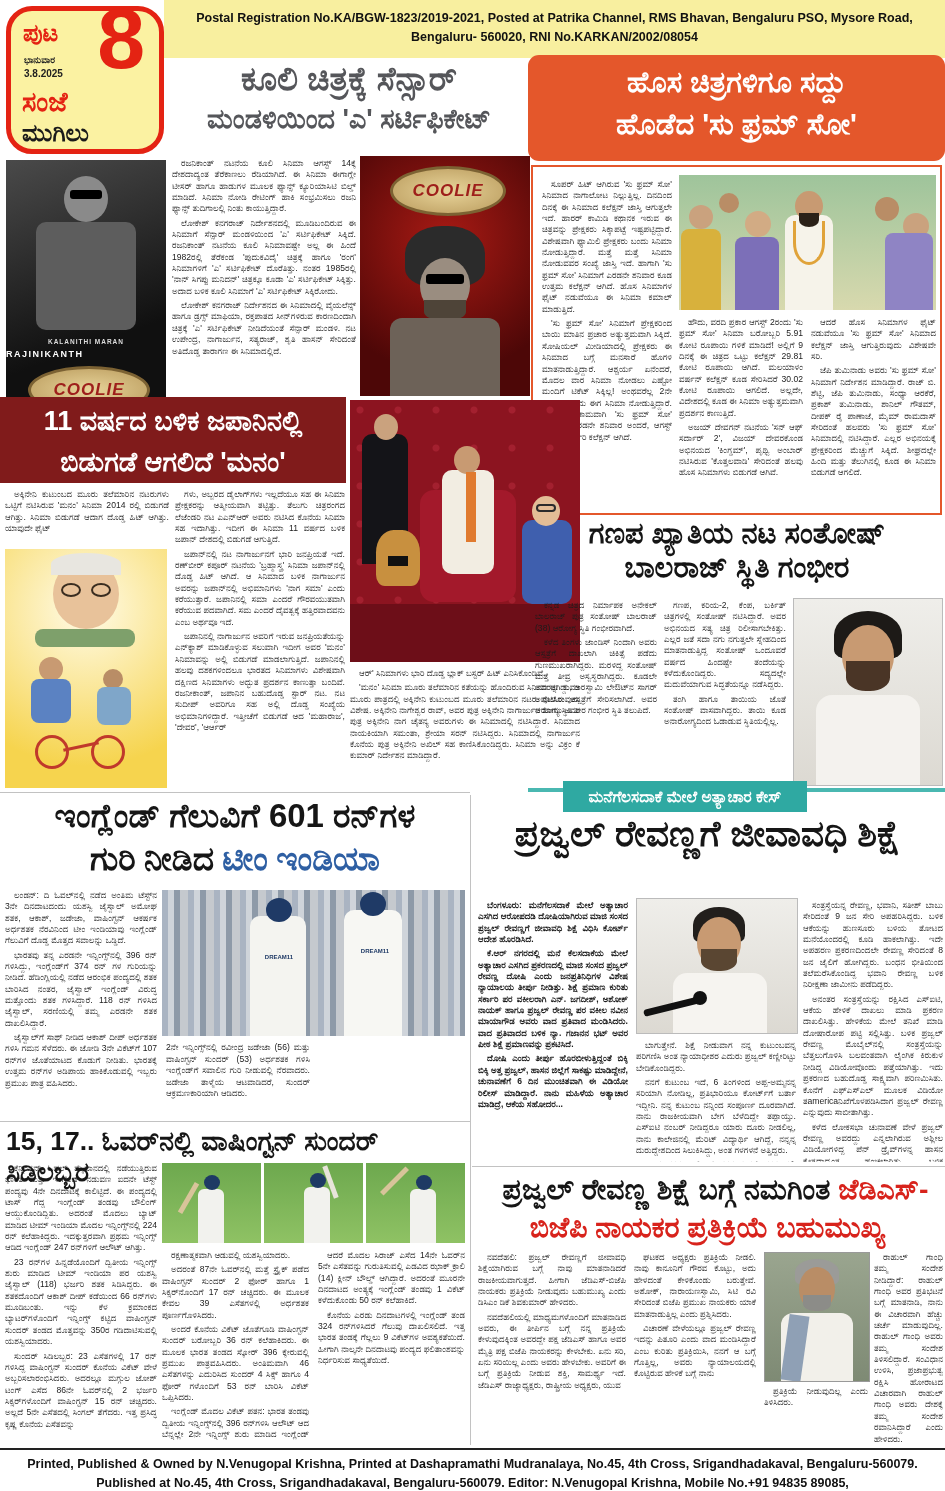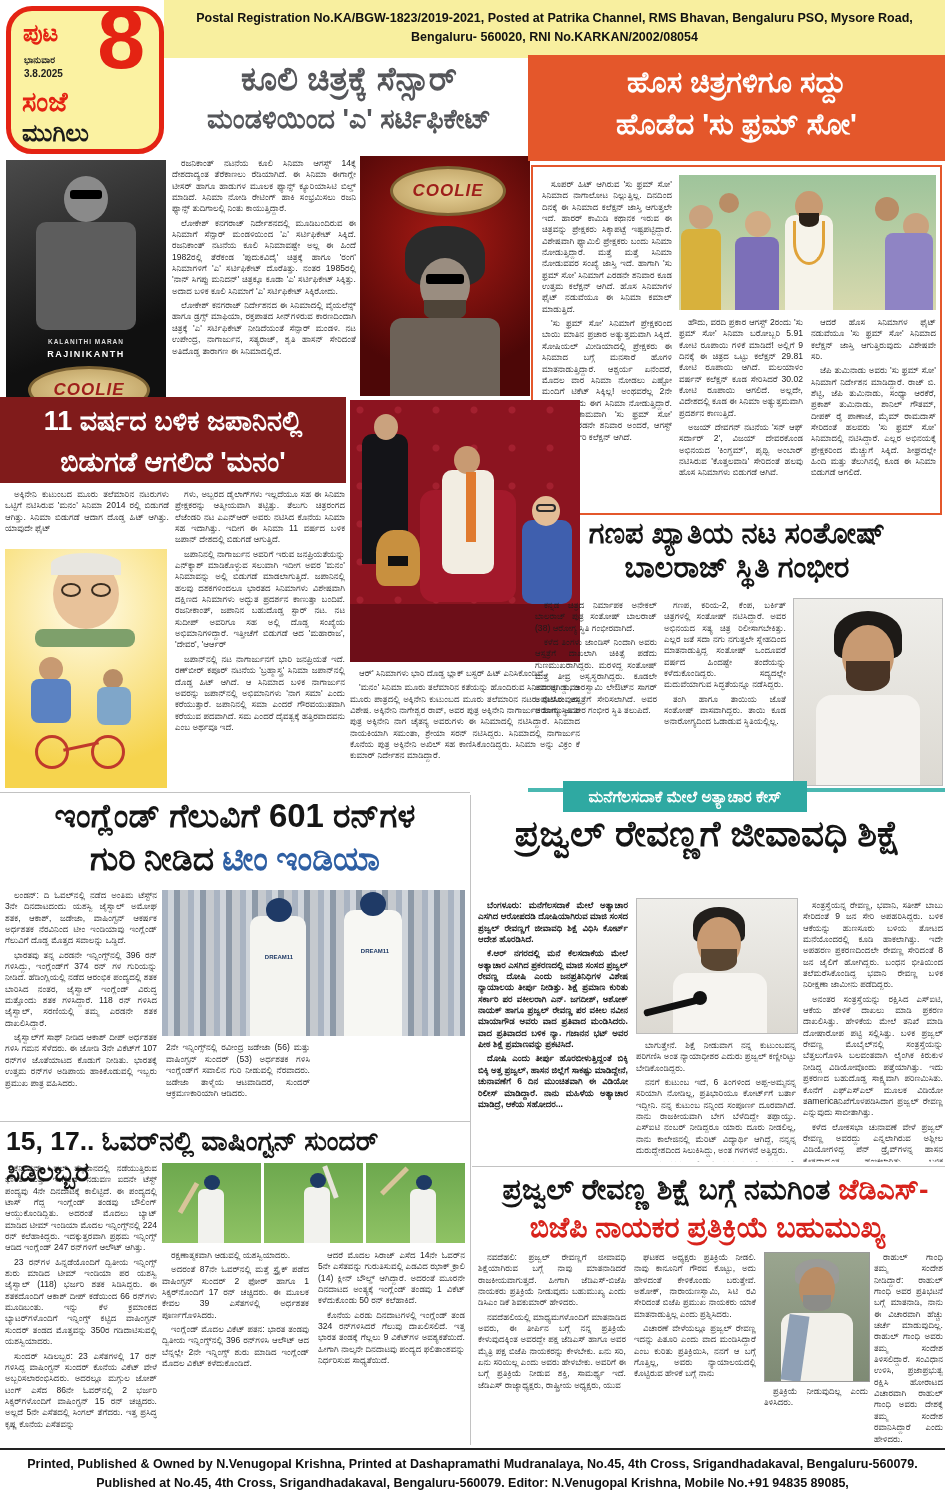--- a/index.html
+++ b/index.html
@@ -15,21 +15,21 @@
   .badge .day{position:absolute;left:13px;top:44px;font-size:9px;font-weight:bold;color:#222;}
   .badge .date{position:absolute;left:13px;top:57px;font-size:10px;font-weight:bold;color:#222;}
   .badge .num{position:absolute;right:14px;top:-16px;color:#E42313;font-weight:bold;font-size:86px;line-height:1;}
   .badge .sanje{position:absolute;left:11px;top:76px;color:#E42313;font-weight:bold;font-size:27px;}
   .badge .mugilu{position:absolute;left:11px;top:108px;color:#1a1a1a;font-weight:bold;font-size:24px;}
   
   .hl{font-weight:bold;text-align:center;line-height:1.18;}
   .hl-coolie1{left:170px;top:60px;width:358px;font-size:33px;color:#55565A;}
   .hl-coolie2{left:170px;top:104px;width:358px;font-size:27px;color:#55565A;font-weight:bold;text-align:center;}
   .orangebox{left:528px;top:55px;width:417px;height:106px;background:#E4572B;color:#fff;
-             text-align:center;font-weight:bold;font-size:29px;line-height:1.45;padding-top:6px;box-sizing:border-box;}
+             text-align:center;font-weight:bold;font-size:29px;line-height:1.45;padding-top:6px;box-sizing:border-box;border-radius:11px;}
   .maroonbox{left:0;top:397px;width:346px;height:86px;background:#801B1B;color:#fff;text-align:center;
              font-weight:bold;font-size:27px;line-height:1.5;padding-top:4px;box-sizing:border-box;}
   .hl-santosh{left:532px;top:516px;width:410px;font-size:29px;color:#151515;}
   .hl-cricket1a{left:2px;top:797px;width:466px;font-size:33px;color:#161616;}
   .hl-cricket1b{left:2px;top:840px;width:466px;font-size:33px;color:#161616;font-family:Liberation Serif, serif;}
   .hl-cricket1b .blue{color:#2E5FA3;}
   .hl-sundar{left:2px;top:1126px;width:466px;font-size:26.5px;color:#161616;text-align:left;padding-left:4px;box-sizing:border-box;}
   .tealbanner{left:563px;top:781px;width:244px;height:31px;background:#2FA9A2;color:#fff;text-align:center;
               font-weight:bold;font-size:15.5px;line-height:31px;}
   .hl-prajwal{left:470px;top:813px;width:475px;font-size:36px;color:#161616;}
@@ -46,21 +46,21 @@
   .hline{height:1px;background:#c2c2c2;}
   .tealline{left:528px;top:788px;width:417px;height:4px;background:#4ab8b1;}
   .footrule{left:0;top:1448px;width:945px;height:2px;background:#222;}
   .footer{left:0;top:1455px;width:945px;text-align:center;font-weight:bold;font-size:12.5px;line-height:1.5;color:#111;}
   
   .img{overflow:hidden;}
   .poster-bw{background:linear-gradient(160deg,#4a4a4a,#101010 70%);}
   .head{border-radius:50%;position:absolute;}
   .shades{position:absolute;background:#000;border-radius:3px;}
   .poster-bw .credit{position:absolute;width:100%;text-align:center;color:#ddd;font-size:6.5px;letter-spacing:1px;font-weight:bold;}
-  .poster-bw .credit2{position:absolute;width:100%;text-align:center;color:#fff;font-size:9px;letter-spacing:1.5px;font-weight:bold;}
+  .poster-bw .credit2{position:absolute;width:100%;color:#fff;font-size:9px;letter-spacing:1.5px;font-weight:bold;}
   .coolie-oval{position:absolute;border-radius:50%;background:radial-gradient(#e8d49a,#b99a5c);
                border:3px solid #7c6233;display:flex;align-items:center;justify-content:center;
                color:#9e1f1b;font-weight:bold;font-style:italic;letter-spacing:1px;}
   .poster-red{background:radial-gradient(circle at 50% 35%,#a81a14,#4d0707 75%);}
   .illu{background:linear-gradient(#9ec49b,#d8d9ae);position:relative;}
   .poster-manam{background:radial-gradient(circle at 50% 25%,#fffbe8,#f6d44e 80%);}
   .photo-red{background:#8c1420;background-image:radial-gradient(circle at 10px 10px,#a3202f 3px,transparent 4px);background-size:38px 38px;}
   .photo-gray{background:linear-gradient(#efeeea,#dcd9d2);}
   .crowd{background:repeating-linear-gradient(90deg,#aab4c2 0 6px,#cfd4da 6px 12px,#8e9aa8 12px 18px,#c5c9ce 18px 26px);}
   .grass{background:linear-gradient(#6da84e,#8fc264);}
@@ -160,22 +160,22 @@
     <div class="head" style="left:34px;top:108px;width:24px;height:24px;background:#c89a72;"></div>
     <div class="abs" style="left:26px;top:130px;width:40px;height:44px;background:#5b82c2;border-radius:8px;"></div>
     <div class="head" style="left:98px;top:120px;width:20px;height:20px;background:#b98d66;"></div>
     <div class="abs" style="left:92px;top:138px;width:34px;height:38px;background:#7fa6c9;border-radius:8px;"></div>
     <div class="abs" style="left:30px;top:186px;width:34px;height:34px;border:3px solid #c0392b;border-radius:50%;box-sizing:border-box;"></div>
     <div class="abs" style="left:86px;top:186px;width:34px;height:34px;border:3px solid #c0392b;border-radius:50%;box-sizing:border-box;"></div>
     <div class="abs" style="left:58px;top:196px;width:36px;height:3px;background:#c0392b;transform:rotate(-12deg);"></div>
   </div>
   <div class="abs col" style="left:175px;top:489px;width:170px;height:300px;">
       <p>ಗಳು, ಅಬ್ಬರದ ಡೈಲಾಗ್‌ಗಳು ಇಲ್ಲದೆಯೂ ಸಹ ಈ ಸಿನಿಮಾ ಪ್ರೇಕ್ಷಕರನ್ನು ಆತ್ಮೀಯವಾಗಿ ತಟ್ಟಿತ್ತು. ತೆಲುಗು ಚಿತ್ರರಂಗದ ಲೆಜೆಂಡರಿ ನಟ ಎಎನ್ಆರ್ ಅವರು ನಟಿಸಿದ ಕೊನೆಯ ಸಿನಿಮಾ ಸಹ ಇದಾಗಿತ್ತು. ಇದೀಗ ಈ ಸಿನಿಮಾ 11 ವರ್ಷದ ಬಳಿಕ ಜಪಾನ್ ದೇಶದಲ್ಲಿ ಬಿಡುಗಡೆ ಆಗುತ್ತಿದೆ.</p>
+      <p>ಜಪಾನ್‌ನಲ್ಲಿ ನಟ ನಾಗಾರ್ಜುನಗೆ ಭಾರಿ ಜನಪ್ರಿಯತೆ ಇದೆ. ರಣ್‌ಬೀರ್ ಕಪೂರ್ ನಟನೆಯ 'ಬ್ರಹ್ಮಾಸ್ತ್ರ' ಸಿನಿಮಾ ಜಪಾನ್‌ನಲ್ಲಿ ದೊಡ್ಡ ಹಿಟ್ ಆಗಿದೆ. ಆ ಸಿನಿಮಾದ ಬಳಿಕ ನಾಗಾರ್ಜುನ ಅವರನ್ನು ಜಪಾನ್‌ನಲ್ಲಿ ಅಭಿಮಾನಿಗಳು 'ನಾಗ ಸಮಾ' ಎಂದು ಕರೆಯುತ್ತಾರೆ. ಜಪಾನಿನಲ್ಲಿ ಸಮಾ ಎಂದರೆ ಗೌರವಯುತವಾಗಿ ಕರೆಯುವ ಪದವಾಗಿದೆ. ಸಮ ಎಂದರೆ ದೈವತ್ವಕ್ಕೆ ಹತ್ತಿರವಾದವನು ಎಂಬ ಅರ್ಥವೂ ಇದೆ.</p>
       <p>ಜಪಾನಿನಲ್ಲಿ ನಾಗಾರ್ಜುನ ಅವರಿಗೆ ಇರುವ ಜನಪ್ರಿಯತೆಯನ್ನು ಎನ್‌ಕ್ಯಾಶ್ ಮಾಡಿಕೊಳ್ಳುವ ಸಲುವಾಗಿ ಇದೀಗ ಅವರ 'ಮನಂ' ಸಿನಿಮಾವನ್ನು ಅಲ್ಲಿ ಬಿಡುಗಡೆ ಮಾಡಲಾಗುತ್ತಿದೆ. ಜಪಾನಿನಲ್ಲಿ ಹಲವು ದಶಕಗಳಿಂದಲೂ ಭಾರತದ ಸಿನಿಮಾಗಳು ವಿಶೇಷವಾಗಿ ದಕ್ಷಿಣದ ಸಿನಿಮಾಗಳು ಅದ್ಭುತ ಪ್ರದರ್ಶನ ಕಾಣುತ್ತಾ ಬಂದಿವೆ. ರಜನೀಕಾಂತ್, ಜಪಾನಿನ ಬಹುದೊಡ್ಡ ಸ್ಟಾರ್ ನಟ. ನಟ ಸುದೀಪ್ ಅವರಿಗೂ ಸಹ ಅಲ್ಲಿ ದೊಡ್ಡ ಸಂಖ್ಯೆಯ ಅಭಿಮಾನಿಗಳಿದ್ದಾರೆ. ಇತ್ತೀಚೆಗೆ ಬಿಡುಗಡೆ ಆದ 'ಮಹಾರಾಜ', 'ದೇವರ', 'ಆರ್ಆರ್</p>
-      <p>ಜಪಾನ್‌ನಲ್ಲಿ ನಟ ನಾಗಾರ್ಜುನಗೆ ಭಾರಿ ಜನಪ್ರಿಯತೆ ಇದೆ. ರಣ್‌ಬೀರ್ ಕಪೂರ್ ನಟನೆಯ 'ಬ್ರಹ್ಮಾಸ್ತ್ರ' ಸಿನಿಮಾ ಜಪಾನ್‌ನಲ್ಲಿ ದೊಡ್ಡ ಹಿಟ್ ಆಗಿದೆ. ಆ ಸಿನಿಮಾದ ಬಳಿಕ ನಾಗಾರ್ಜುನ ಅವರನ್ನು ಜಪಾನ್‌ನಲ್ಲಿ ಅಭಿಮಾನಿಗಳು 'ನಾಗ ಸಮಾ' ಎಂದು ಕರೆಯುತ್ತಾರೆ. ಜಪಾನಿನಲ್ಲಿ ಸಮಾ ಎಂದರೆ ಗೌರವಯುತವಾಗಿ ಕರೆಯುವ ಪದವಾಗಿದೆ. ಸಮ ಎಂದರೆ ದೈವತ್ವಕ್ಕೆ ಹತ್ತಿರವಾದವನು ಎಂಬ ಅರ್ಥವೂ ಇದೆ.</p>
     </div>
 
   <div class="abs img photo-red" style="left:350px;top:400px;width:230px;height:262px;">
     <div class="abs" style="left:12px;top:34px;width:46px;height:130px;background:#141418;border-radius:10px 10px 0 0;"></div>
     <div class="head" style="left:24px;top:14px;width:24px;height:26px;background:#caa27e;"></div>
     <div class="abs" style="left:70px;top:90px;width:96px;height:112px;background:#a3192b;border-radius:14px;"></div>
     <div class="abs" style="left:92px;top:70px;width:52px;height:104px;background:#f2ede2;border-radius:10px;"></div>
     <div class="head" style="left:104px;top:46px;width:26px;height:28px;background:#c89a72;"></div>
     <div class="abs" style="left:116px;top:72px;width:10px;height:70px;background:#e07a2f;"></div>
     <div class="abs" style="left:172px;top:120px;width:50px;height:84px;background:#3f5fae;border-radius:10px;"></div>
@@ -252,20 +252,21 @@
     </div>
     <div class="abs grass" style="left:204px;top:0;width:99px;height:80px;">
       <div class="abs" style="left:44px;top:26px;width:26px;height:54px;background:#f2f2ee;border-radius:6px 6px 0 0;"></div>
       <div class="head" style="left:50px;top:12px;width:16px;height:15px;background:#1e3a64;"></div>
       <div class="abs" style="left:26px;top:0px;width:5px;height:36px;background:#d8c49a;transform:rotate(45deg);"></div>
     </div>
   </div>
   <div class="abs col" style="left:162px;top:1250px;width:147px;height:192px;">
       <p>ರಕ್ಷಣಾತ್ಮಕವಾಗಿ ಆಡುವಲ್ಲಿ ಯಶಸ್ವಿಯಾದರು.</p>
       <p>ಅದರಂತೆ 87ನೇ ಓವರ್‌ನಲ್ಲಿ ಮತ್ತೆ ಸ್ಟ್ರೈಕ್ ಪಡೆದ ವಾಷಿಂಗ್ಟನ್ ಸುಂದರ್ 2 ಫೋರ್ ಹಾಗೂ 1 ಸಿಕ್ಸರ್‌ನೊಂದಿಗೆ 17 ರನ್ ಚಚ್ಚಿದರು. ಈ ಮೂಲಕ ಕೇವಲ 39 ಎಸೆತಗಳಲ್ಲಿ ಅರ್ಧಶತಕ ಪೂರ್ಣಗೊಳಿಸಿದರು.</p>
+      <p>ಅಂದರೆ ಕೊನೆಯ ವಿಕೆಟ್ ಜೊತೆಗೂಡಿ ವಾಷಿಂಗ್ಟನ್ ಸುಂದರ್ ಬರೋಬ್ಬರಿ 36 ರನ್ ಕಲೆಹಾಕಿದರು. ಈ ಮೂಲಕ ಭಾರತ ತಂಡದ ಸ್ಕೋರ್ 396 ಕ್ಕೇರುವಲ್ಲಿ ಪ್ರಮುಖ ಪಾತ್ರವಹಿಸಿದರು. ಅಂತಿಮವಾಗಿ 46 ಎಸೆತಗಳನ್ನು ಎದುರಿಸಿದ ಸುಂದರ್ 4 ಸಿಕ್ಸ್ ಹಾಗೂ 4 ಫೋರ್ ಗಳೊಂದಿಗೆ 53 ರನ್ ಬಾರಿಸಿ ವಿಕೆಟ್ ಒಪ್ಪಿಸಿದರು.</p>
       <p>ಇಂಗ್ಲೆಂಡ್ ಮೊದಲ ವಿಕೆಟ್ ಪತನ: ಭಾರತ ತಂಡವು ದ್ವಿತೀಯ ಇನ್ನಿಂಗ್ಸ್‌ನಲ್ಲಿ 396 ರನ್‌ಗಳಿಸಿ ಆಲೌಟ್ ಆದ ಬೆನ್ನಲ್ಲೇ 2ನೇ ಇನ್ನಿಂಗ್ಸ್ ಶುರು ಮಾಡಿದ ಇಂಗ್ಲೆಂಡ್ ಮೊದಲ ವಿಕೆಟ್ ಕಳೆದುಕೊಂಡಿದೆ.</p>
     </div>
   <div class="abs col" style="left:318px;top:1250px;width:147px;height:192px;">
       <p>ಆದರೆ ಮೊದಲ ಸಿರಾಜ್ ಎಸೆದ 14ನೇ ಓವರ್‌ನ 5ನೇ ಎಸೆತವನ್ನು ಗುರುತಿಸುವಲ್ಲಿ ಎಡವಿದ ಝಾಕ್ ಕ್ರಾಲಿ (14) ಕ್ಲೀನ್ ಬೌಲ್ಡ್ ಆಗಿದ್ದಾರೆ. ಅದರಂತೆ ಮೂರನೇ ದಿನದಾಟದ ಅಂತ್ಯಕ್ಕೆ ಇಂಗ್ಲೆಂಡ್ ತಂಡವು 1 ವಿಕೆಟ್ ಕಳೆದುಕೊಂಡು 50 ರನ್ ಕಲೆಹಾಕಿದೆ.</p>
       <p>ಕೊನೆಯ ಎರಡು ದಿನದಾಟಗಳಲ್ಲಿ ಇಂಗ್ಲೆಂಡ್ ತಂಡ 324 ರನ್‌ಗಳಿಸಿದರೆ ಗೆಲುವು ದಾಖಲಿಸಲಿದೆ. ಇತ್ತ ಭಾರತ ತಂಡಕ್ಕೆ ಗೆಲ್ಲಲು 9 ವಿಕೆಟ್‌ಗಳ ಅವಶ್ಯಕತೆಯಿದೆ. ಹೀಗಾಗಿ ನಾಲ್ಕನೇ ದಿನದಾಟವು ಪಂದ್ಯದ ಫಲಿತಾಂಶವನ್ನು ನಿರ್ಧರಿಸುವ ಸಾಧ್ಯತೆಯಿದೆ.</p>
     </div>
 
   <div class="abs vline" style="left:470px;top:795px;height:650px;"></div>
   <div class="abs tealbanner">ಮನೆಗೆಲಸದಾಕೆ ಮೇಲೆ ಅತ್ಯಾಚಾರ ಕೇಸ್</div>
   <div class="abs hl hl-prajwal">ಪ್ರಜ್ವಲ್ ರೇವಣ್ಣಗೆ ಜೀವಾವಧಿ ಶಿಕ್ಷೆ</div>

